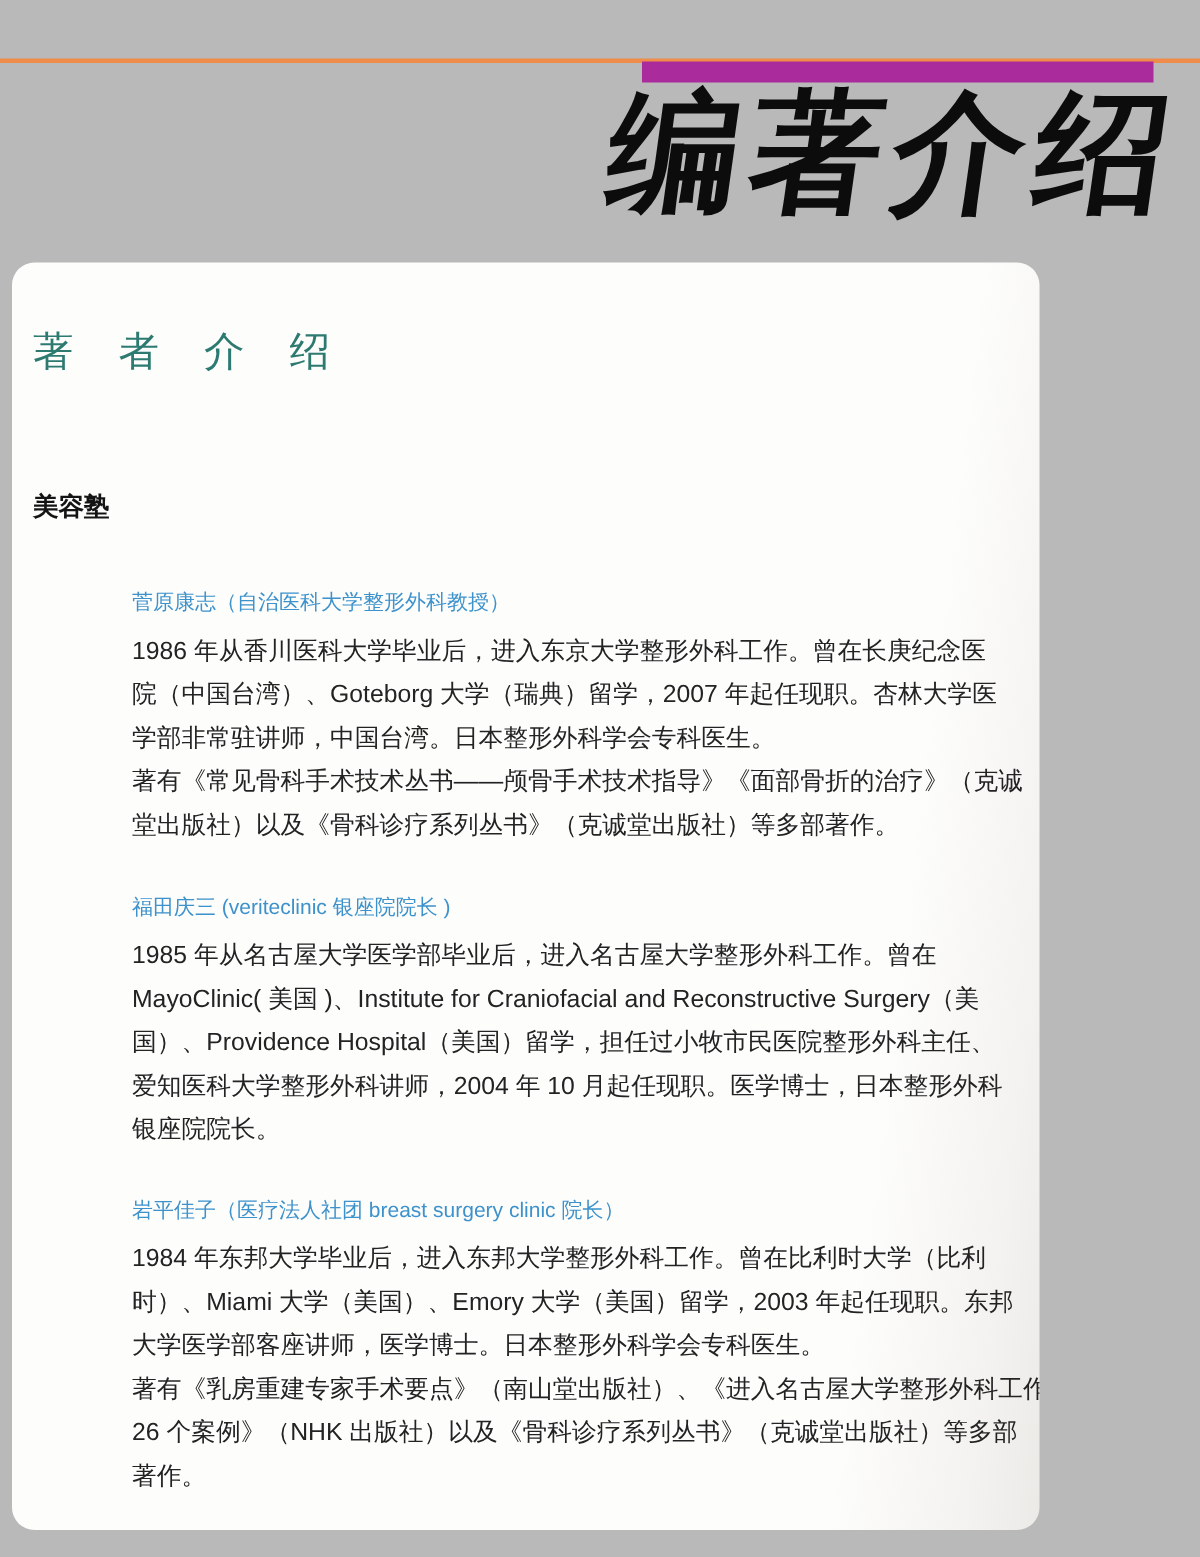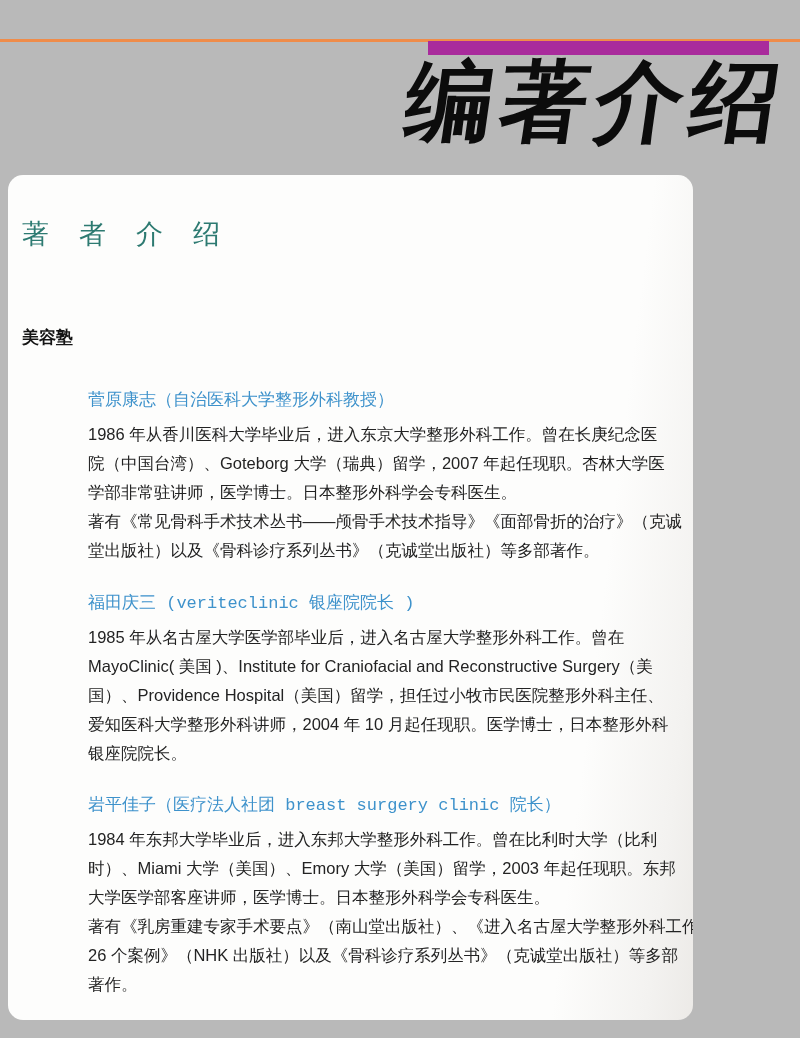--- a/index.html
+++ b/index.html
@@ -54,24 +54,23 @@
     color: #141414;
     font-size: 17px; line-height: 22px;
     font-weight: bold;
   }
   .author { margin-left: 80px; }
   .author.a1 { margin-top: 40px; }
   .author.a2 { margin-top: 27px; }
   .author.a3 { margin-top: 26px; }
   .author-name {
     color: #3e92cb;
-    font-size: 17px; line-height: 24px;
+    font-size: 14px; line-height: 24px;
     font-weight: 500;
     white-space: nowrap;
-    font-family: Liberation Mono, monospace;
   }
   .author-bio {
     margin-top: 7px;
     color: #232323;
     font-size: 16.5px; line-height: 29px;
   }
   .bio-line { white-space: nowrap; }
 </style>
 </head>
 <body>
@@ -86,21 +85,21 @@
 
     <div class="section-title">著者介绍</div>
 
     <div class="group-title">美容塾</div>
 
     <div class="author a1">
       <div class="author-name">菅原康志（自治医科大学整形外科教授）</div>
       <div class="author-bio">
         <div class="bio-line">1986 年从香川医科大学毕业后，进入东京大学整形外科工作。曾在长庚纪念医</div>
         <div class="bio-line">院（中国台湾）、Goteborg 大学（瑞典）留学，2007 年起任现职。杏林大学医</div>
-        <div class="bio-line">学部非常驻讲师，医学博士。日本整形外科学会专科医生。</div>
+        <div class="bio-line">学部非常驻讲师，中国台湾。日本整形外科学会专科医生。</div>
         <div class="bio-line">著有《常见骨科手术技术丛书——颅骨手术技术指导》《面部骨折的治疗》（克诚</div>
         <div class="bio-line">堂出版社）以及《骨科诊疗系列丛书》（克诚堂出版社）等多部著作。</div>
       </div>
     </div>
 
     <div class="author a2">
       <div class="author-name">福田庆三 (veriteclinic 银座院院长 )</div>
       <div class="author-bio">
         <div class="bio-line">1985 年从名古屋大学医学部毕业后，进入名古屋大学整形外科工作。曾在</div>
         <div class="bio-line">MayoClinic( 美国 )、Institute for Craniofacial and Reconstructive Surgery（美</div>

